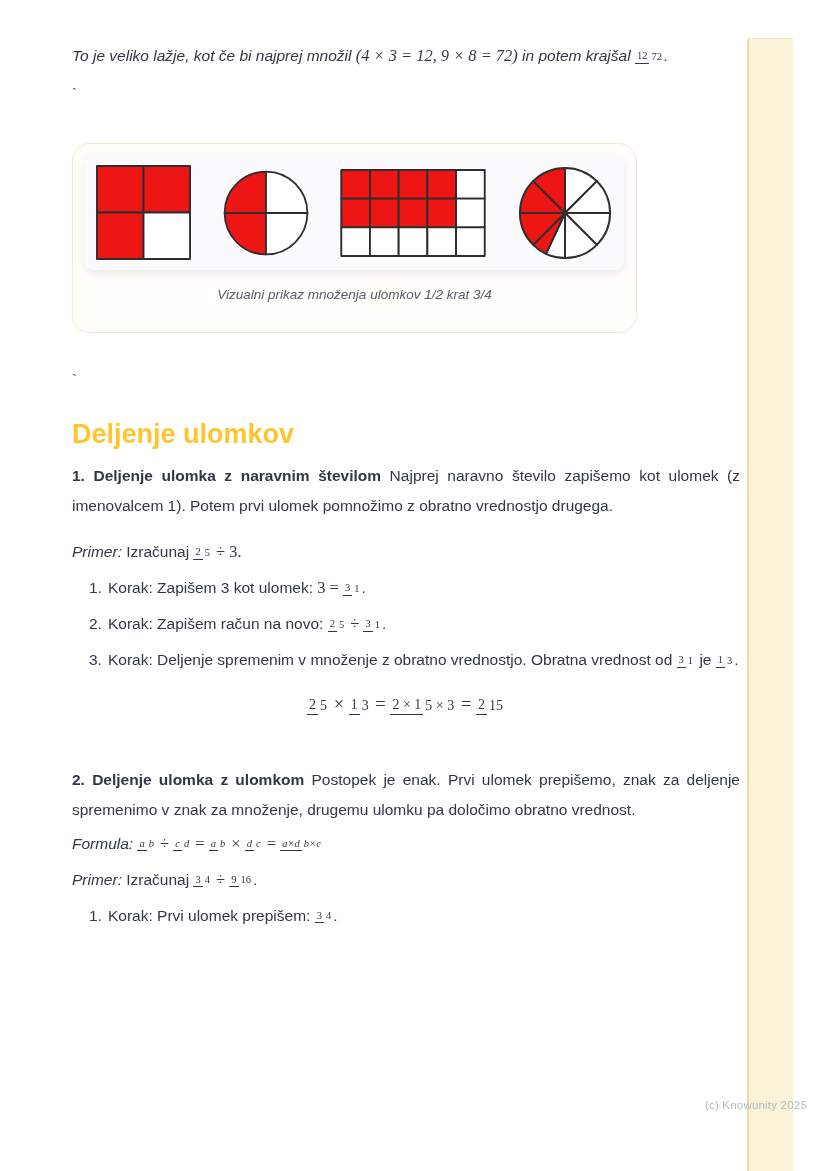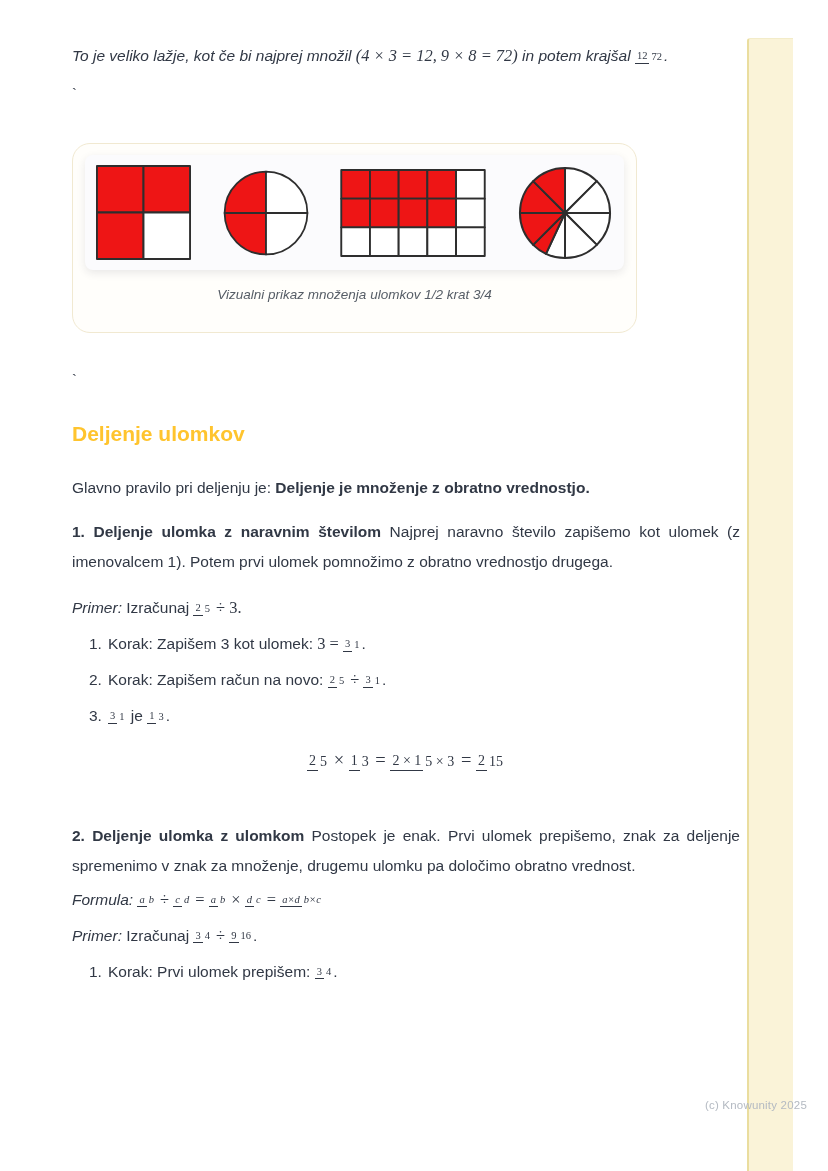--- a/index.html
+++ b/index.html
@@ -40,21 +40,21 @@
   }
   .fig-svg .stroked{stroke:#2e2e2e;stroke-width:2px;stroke-linejoin:round;}
   .cell-red{fill:var(--figure-red,#ee1515);}
   .cell-white{fill:#ffffff;}
   .figure-caption{
     margin-top:16px;text-align:center;font-style:italic;
     color:#565d66;font-size:13.5px;line-height:18px;
   }
 
   .heading{
-    margin:26px 0 0 0;font-size:21px;line-height:26px;font-weight:bold;
+    margin:26px 0 0 0;font-size:27px;line-height:26px;font-weight:bold;
     color:var(--heading-accent,#ffc42e);
   }
   .rule-p{margin-top:26px;}
   .para1{margin-top:14px;}
   .primer{margin-top:16px;}
   .steps{margin-top:6px;}
   .step{display:flex;font-size:15.5px;line-height:30px;margin-top:6px;padding-left:17px;}
   .step .num{flex:0 0 auto;margin-right:6px;}
   .step .body{flex:1 1 auto;text-align:left;}
   .equation{
@@ -147,21 +147,20 @@
         </svg>
 
       </div>
       <div class="figure-caption">Vizualni prikaz množenja ulomkov 1/2 krat 3/4</div>
     </div>
 
     <p class="para tick tick2">`</p>
 
     <h2 class="heading">Deljenje ulomkov</h2>
 
-    <p class="para rule-p"><span class="">Glavno pravilo pri deljenju je: </span><span class="b">Deljenje je množenje z obratno vrednostjo.</span></p>
 
     <p class="para para1"><span class="b">1. Deljenje ulomka z naravnim številom</span><span class=""> Najprej naravno število zapišemo kot ulomek (z imenovalcem 1). Potem prvi ulomek pomnožimo z obratno vrednostjo drugega.</span></p>
 
     <p class="para primer"><span class="i">Primer:</span><span class=""> Izračunaj </span><span class="fr">
           <span class="n">2</span>
           <span class="d">5</span>
         </span><span class="m"> ÷ 3.</span></p>
 
     <div class="steps">
         <div class="step">
@@ -176,21 +175,21 @@
           <span class="body"><span class="">Korak: Zapišem račun na novo: </span><span class="fr">
               <span class="n">2</span>
               <span class="d">5</span>
             </span><span class="m"> ÷ </span><span class="fr">
               <span class="n">3</span>
               <span class="d">1</span>
             </span><span class="">.</span></span>
         </div>
         <div class="step">
           <span class="num">3.</span>
-          <span class="body"><span class="fr">
+          <span class="body"><span class="">Korak: Deljenje spremenim v množenje z obratno vrednostjo. Obratna vrednost od </span><span class="fr">
               <span class="n">3</span>
               <span class="d">1</span>
             </span><span class=""> je </span><span class="fr">
               <span class="n">1</span>
               <span class="d">3</span>
             </span><span class="">.</span></span>
         </div>
       </div>
 
     <div class="equation"><span class="fr">

